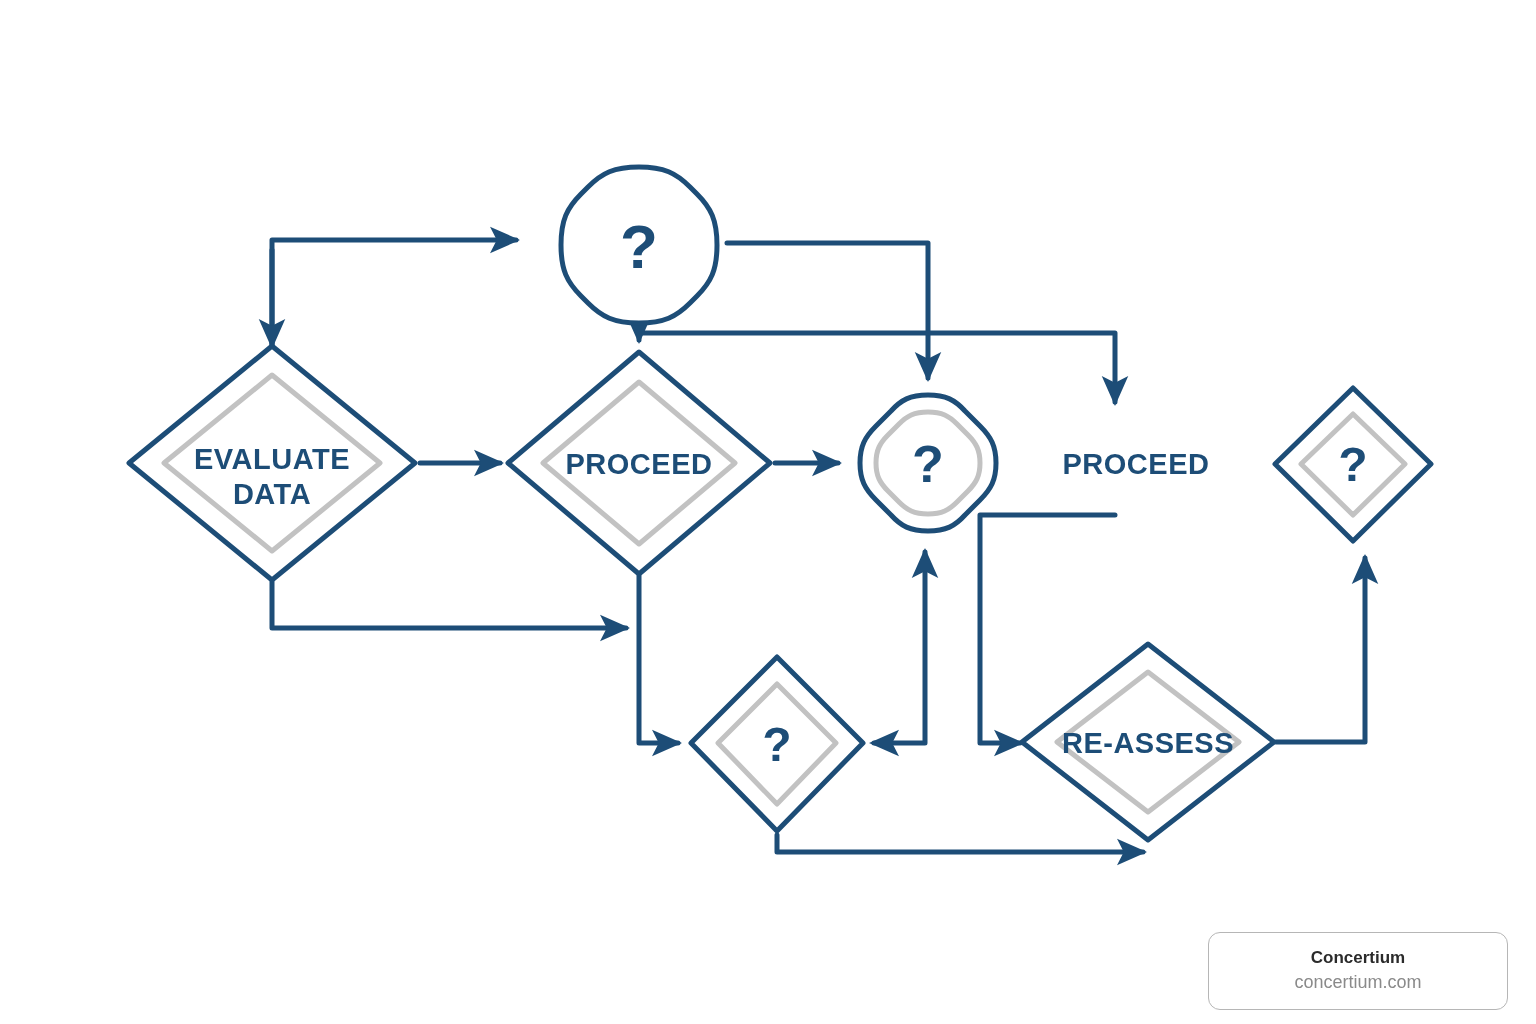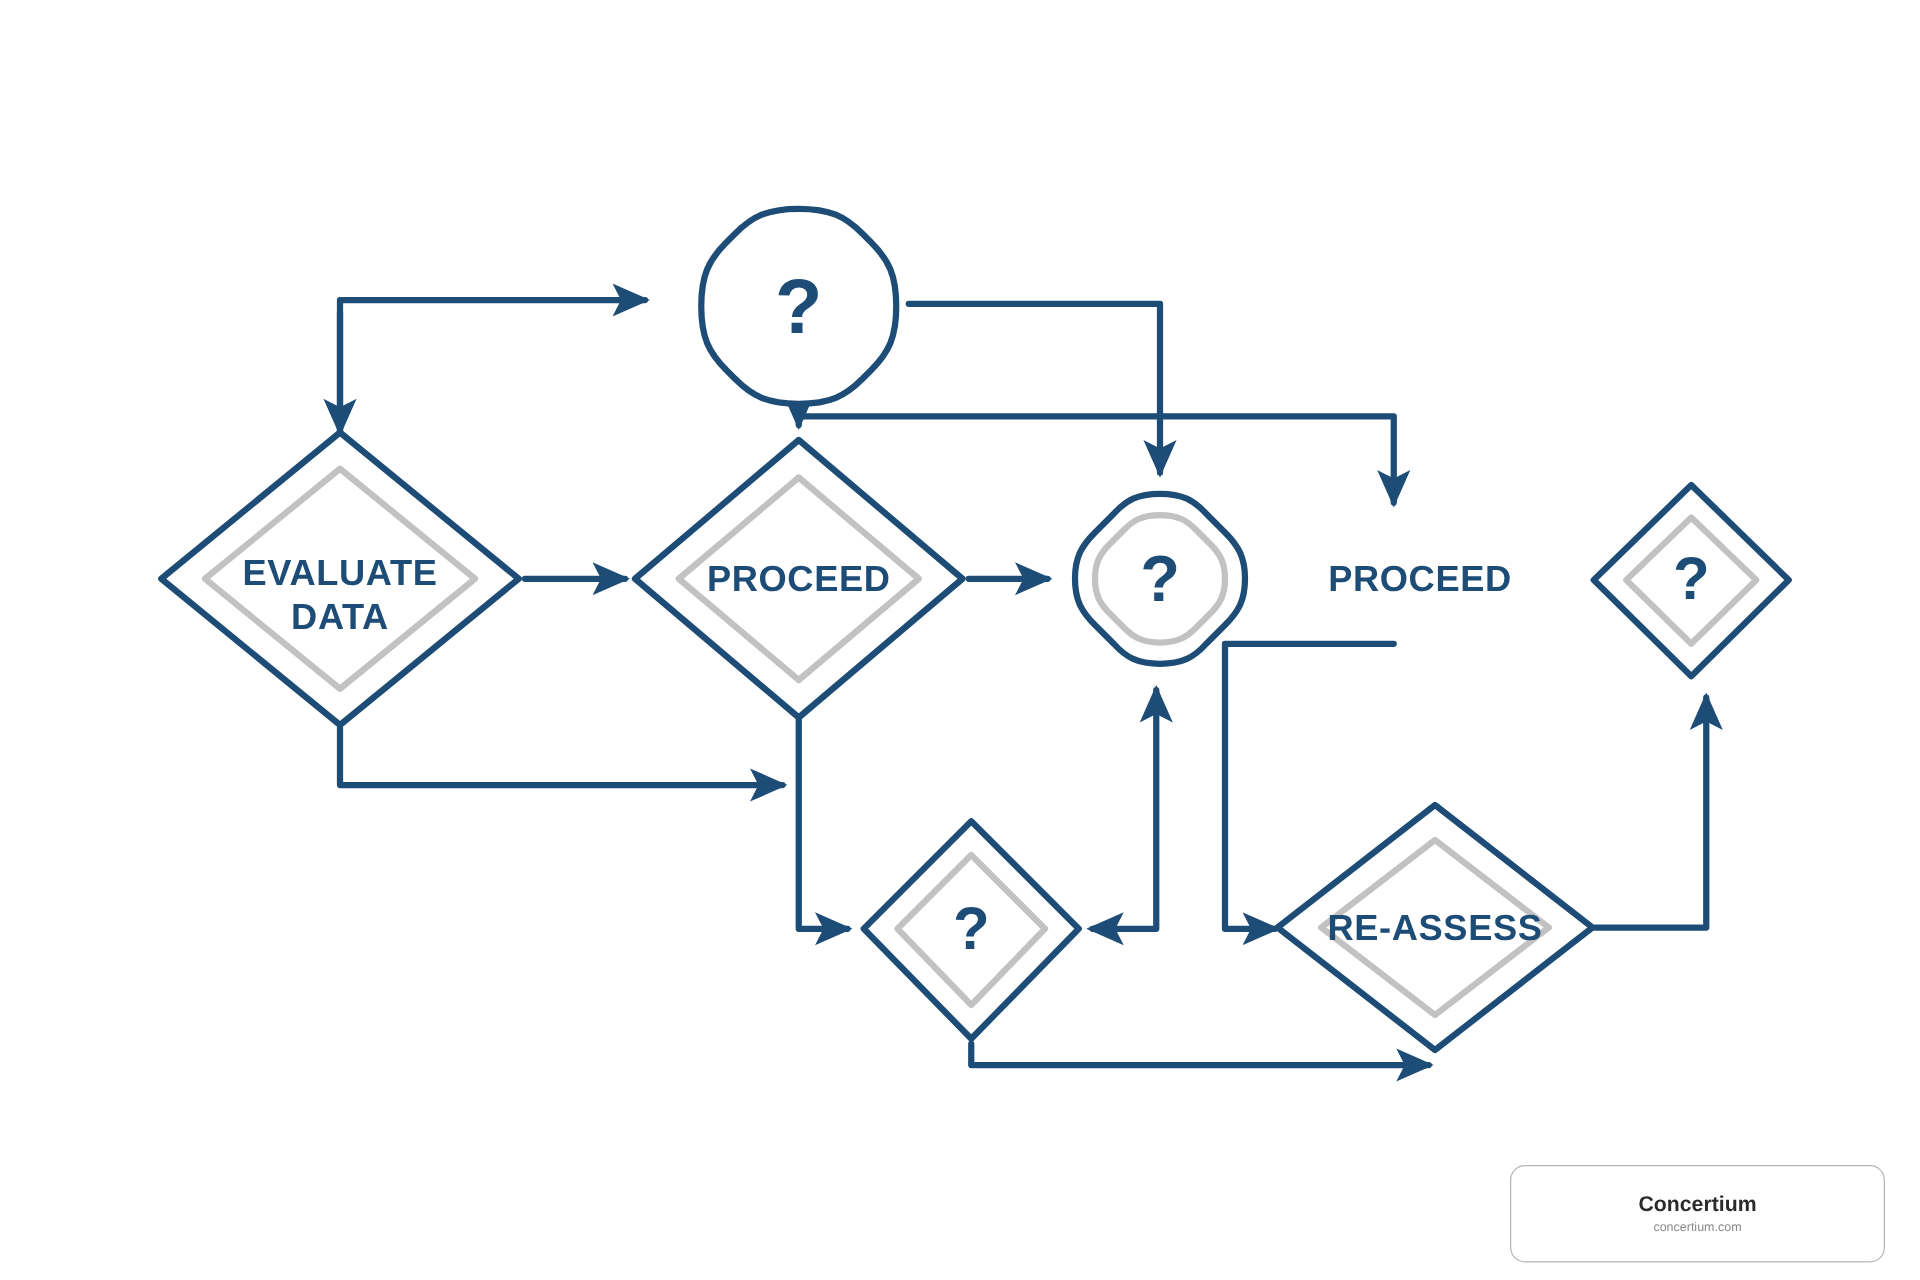--- a/index.html
+++ b/index.html
@@ -56,21 +56,21 @@
   }
   .watermark-name {
     font-family: "Liberation Sans", sans-serif;
     font-size: 17px;
     font-weight: 700;
     color: #2b2b2b;
     line-height: 1.35;
   }
   .watermark-url {
     font-family: "Liberation Sans", sans-serif;
-    font-size: 10px;
+    font-size: 18px;
     font-weight: 400;
     color: #8a8a8a;
     line-height: 1.35;
   }
 </style>
 </head>
 <body>
 
 <div id="diagram-root">
   <svg class="flow-svg" viewBox="0 0 1536 1024" xmlns="http://www.w3.org/2000/svg">

